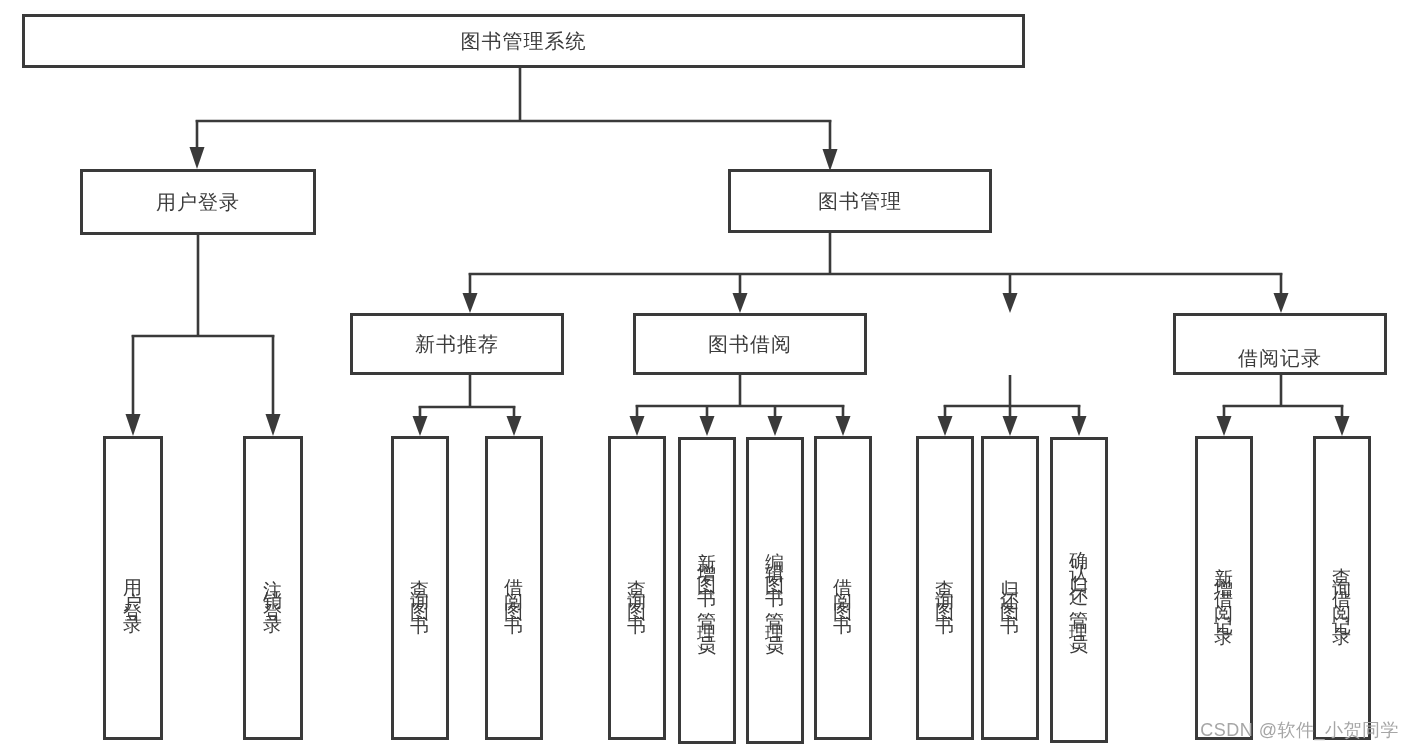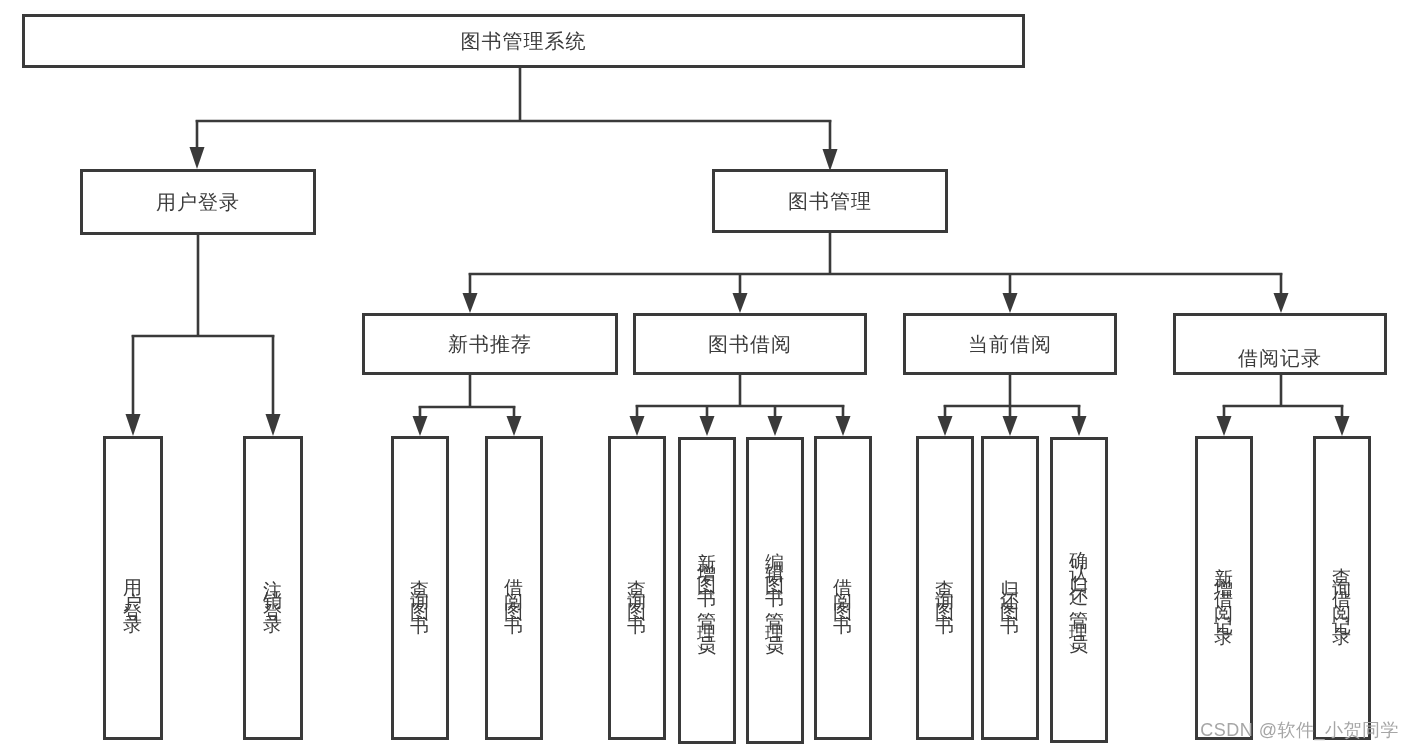--- a/index.html
+++ b/index.html
@@ -144,33 +144,30 @@
     </g>
   </svg>
 
   <div class="node" style="left:22px; top:14px; width:1003px; height:54px;">
     <span>图书管理系统</span>
   </div>
 
   <div class="node" style="left:80px; top:169px; width:236px; height:66px;">
     <span>用户登录</span>
   </div>
-  <div class="node" style="left:712px; top:169px; width:236px; height:64px;">
+  <div class="node" style="left:728px; top:169px; width:264px; height:64px;">
     <span>图书管理</span>
   </div>
 
-  <div class="node" style="left:362px; top:313px; width:256px; height:62px;">
+  <div class="node" style="left:350px; top:313px; width:214px; height:62px;">
     <span>新书推荐</span>
   </div>
   <div class="node" style="left:633px; top:313px; width:234px; height:62px;">
     <span>图书借阅</span>
   </div>
-  <div class="node" style="left:903px; top:313px; width:214px; height:62px;">
-    <span>当前借阅</span>
-  </div>
   <div class="node" style="left:1173px; top:313px; width:214px; height:62px;align-items:flex-end;">
     <span>借阅记录</span>
   </div>
 
   <div class="leaf" style="left:103px; top:436px; width:60px; height:304px;">
     <span class="vtext">用户登录</span>
   </div>
   <div class="leaf" style="left:243px; top:436px; width:60px; height:304px;">
     <span class="vtext">注销登录</span>
   </div>

